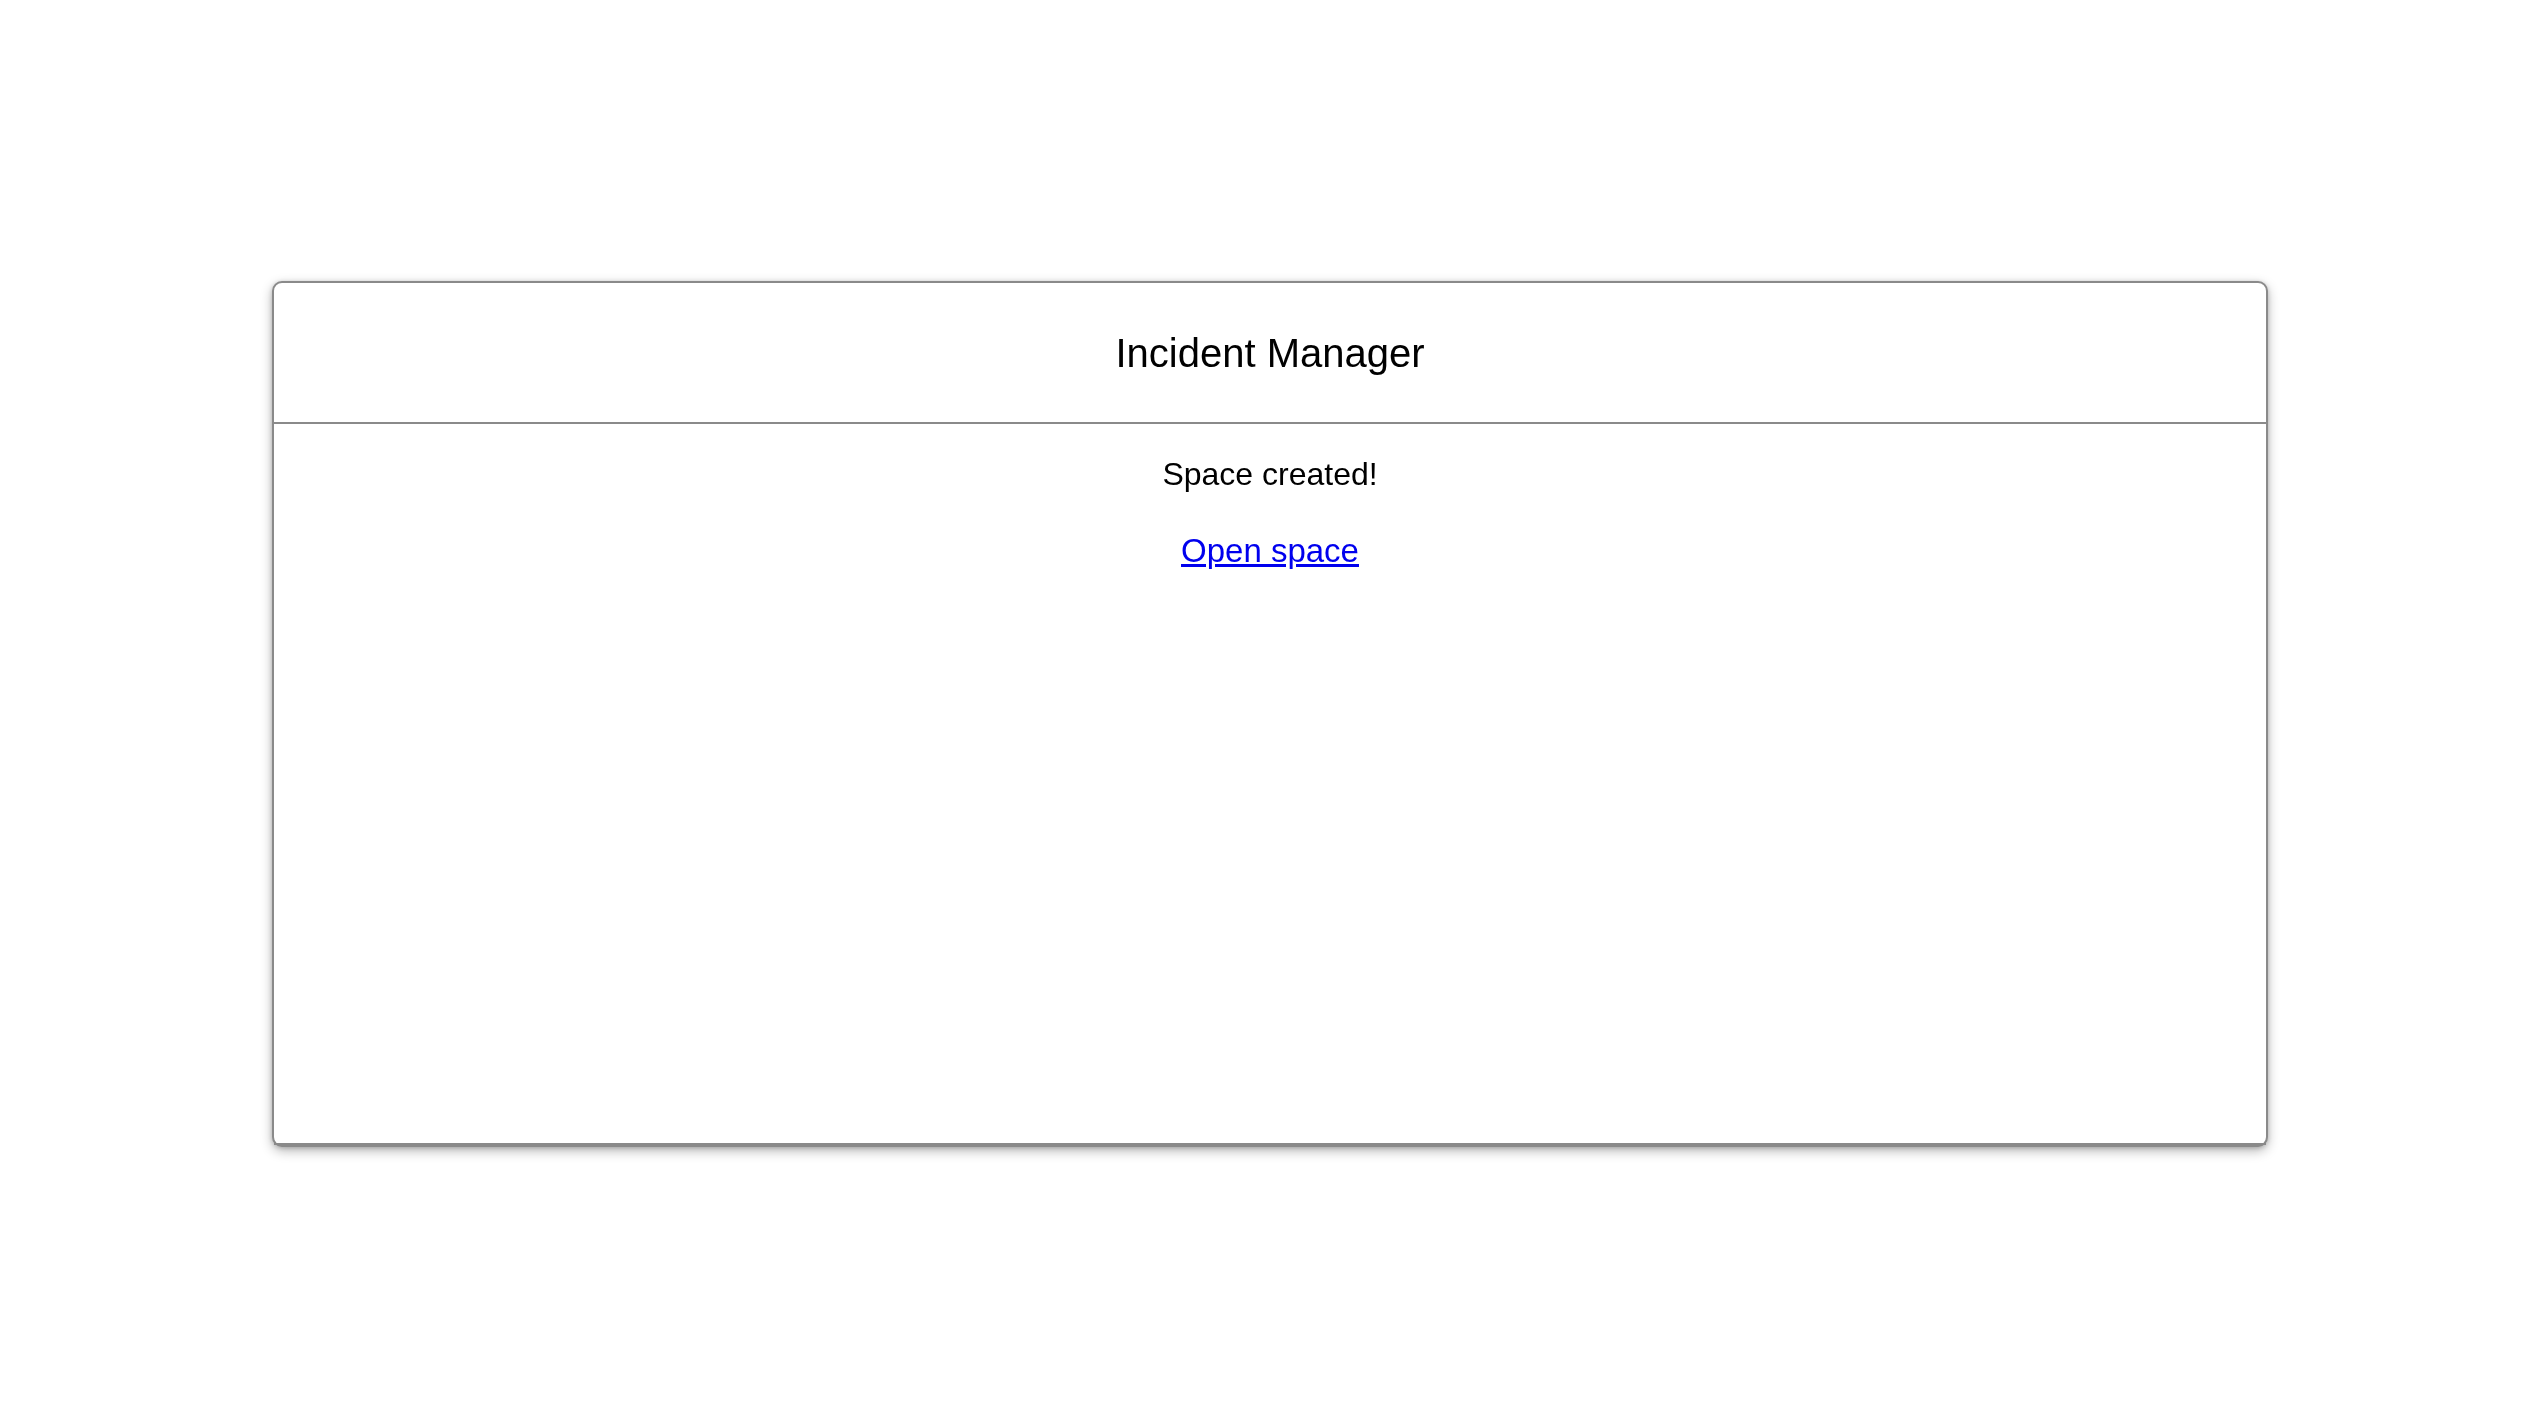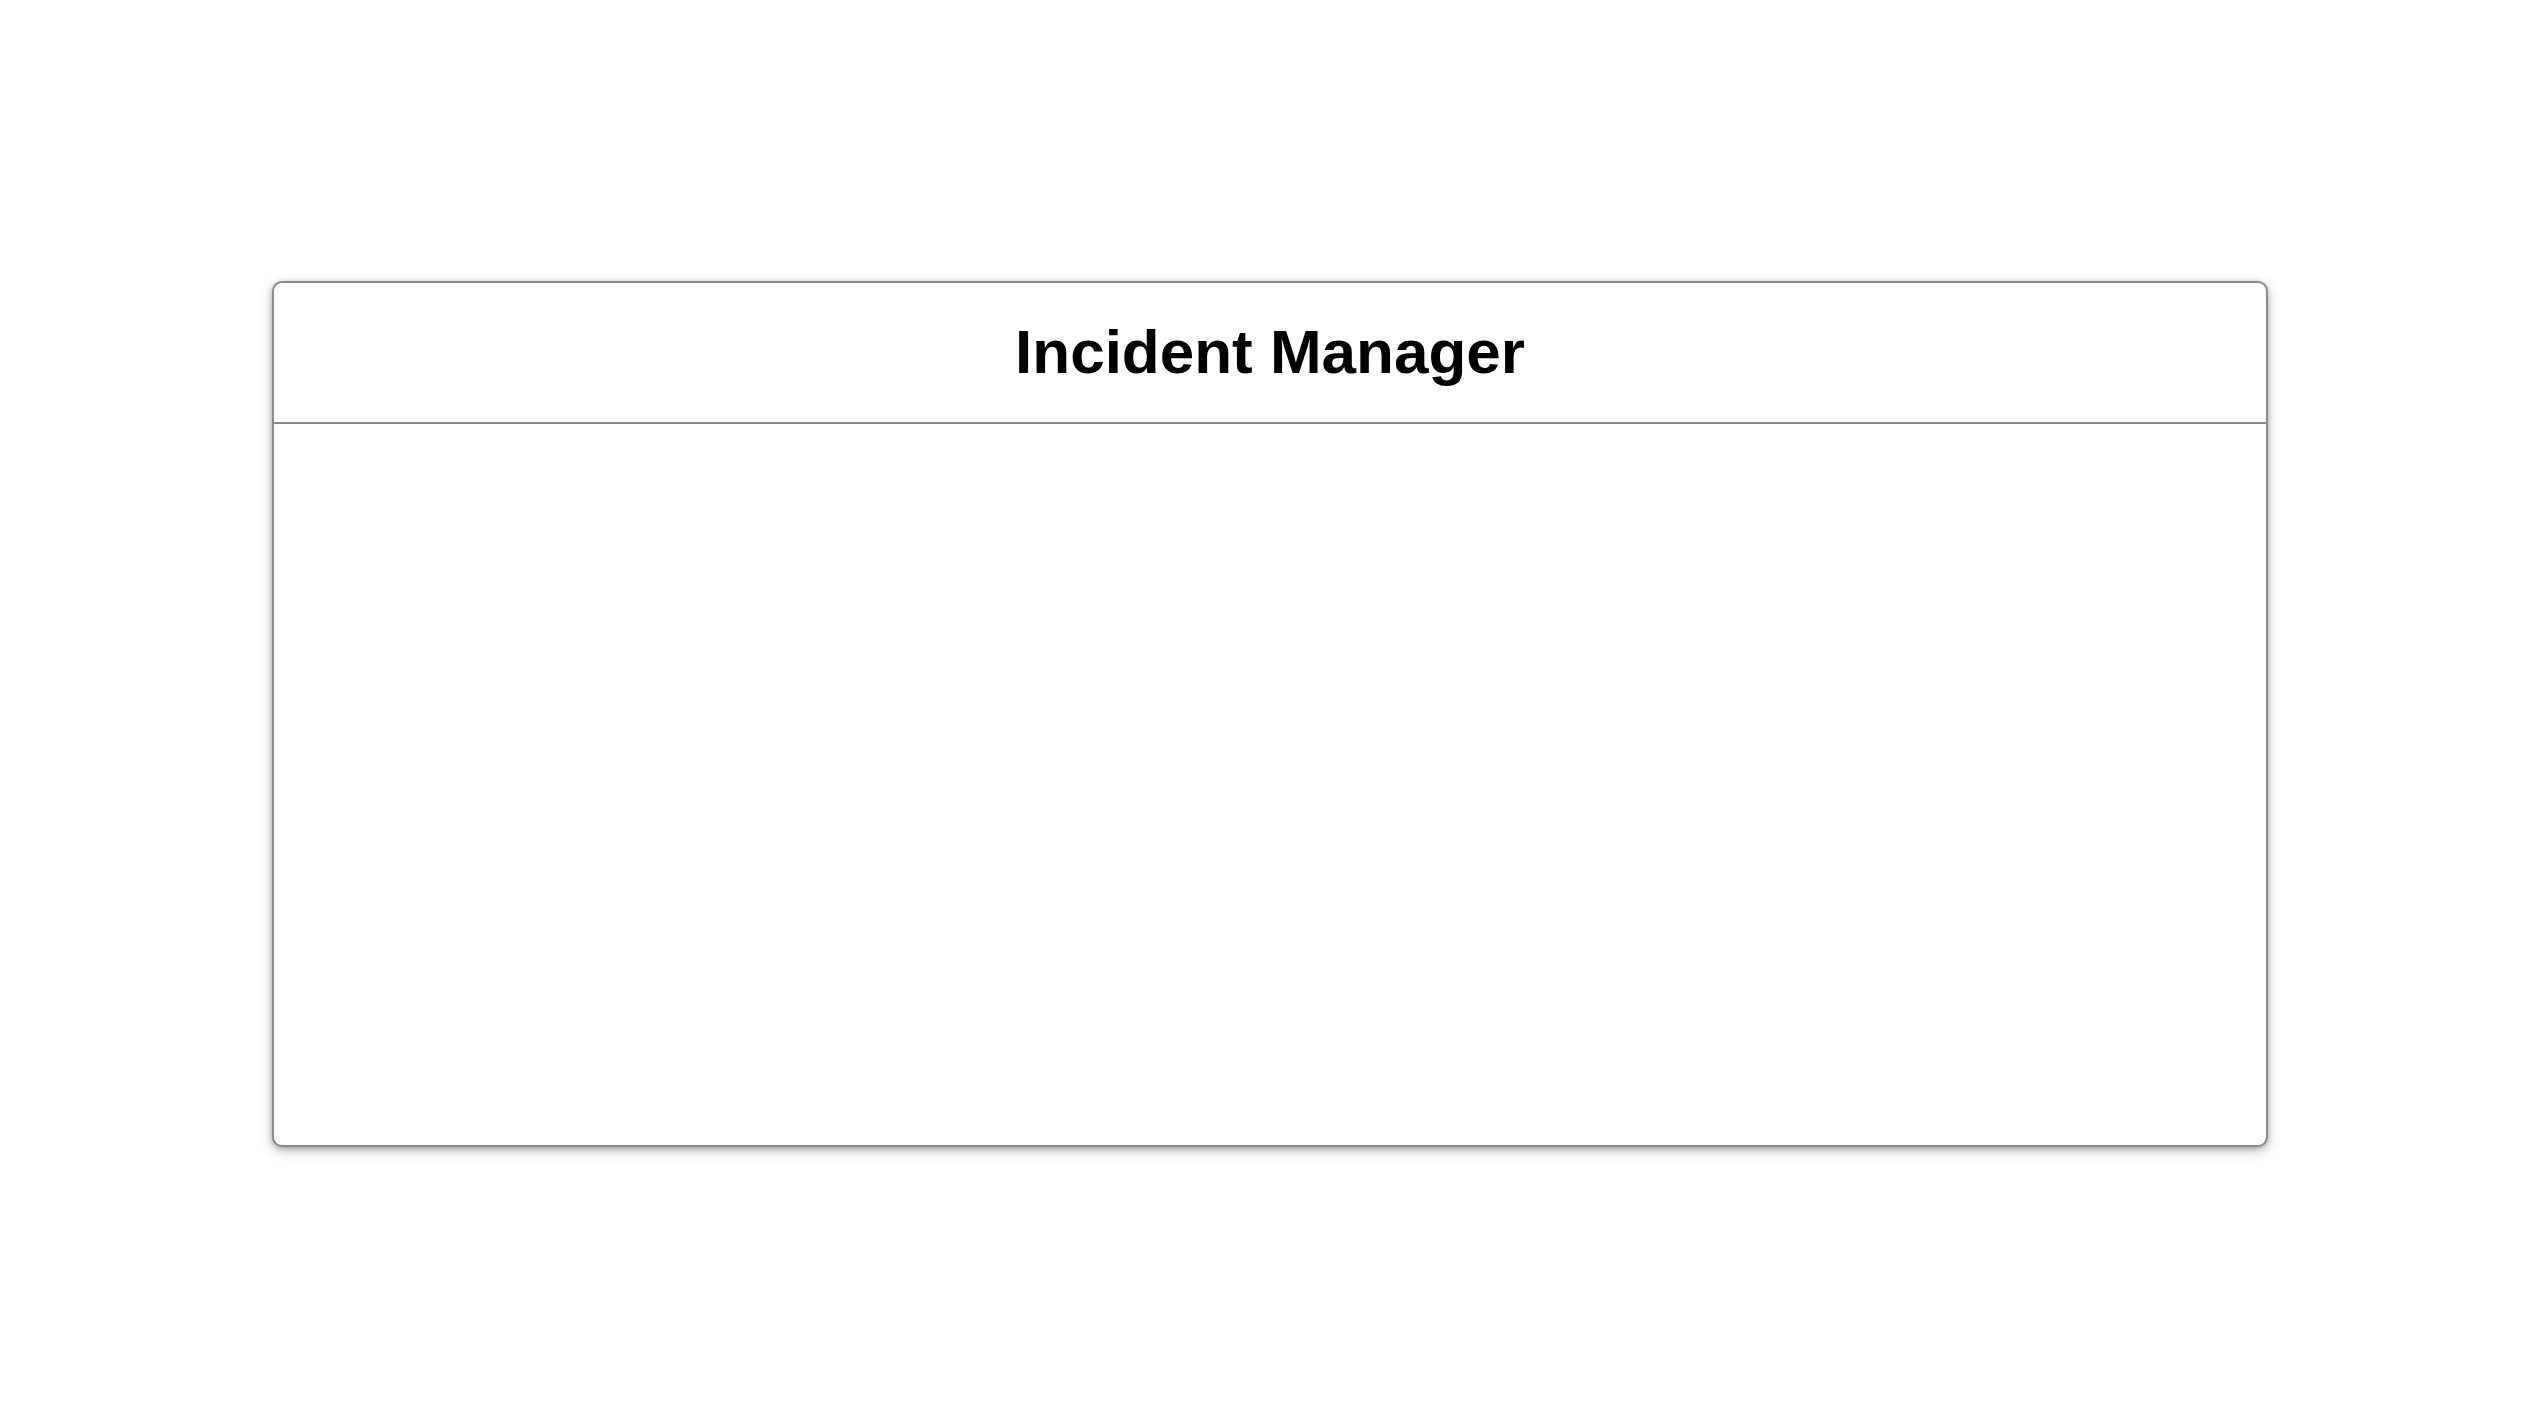--- a/index.html
+++ b/index.html
@@ -31,22 +31,22 @@
   }
   .card-header {
     flex: 0 0 139px;
     display: flex;
     align-items: center;
     justify-content: center;
     border-bottom: 2px solid var(--border, #8a8a8a);
   }
   .card-title {
     margin: 12px;
-    font-size: 62px;
-    font-weight: 700;
+    font-size: 40px;
+    font-weight: 400;
     line-height: 1.2;
     color: var(--text, #000000);
     letter-spacing: 0;
   }
   .card-content {
     flex: 1 1 auto;
     border-bottom: 2px solid var(--border, #8a8a8a);
     text-align: center;
     padding-top: 32px;
     box-sizing: border-box;
@@ -93,16 +93,20 @@
 </head>
 <body>
 
 <div class="page">
   <div class="card">
 
     <header class="card-header">
       <h1 class="card-title">Incident Manager</h1>
     </header>
 
+    <section class="card-content">
+      <p class="status-message">Space created!</p>
+      <a class="open-space-link" href="#">Open space</a>
+    </section>
 
 
   </div>
 </div>
 
 </body></html>

